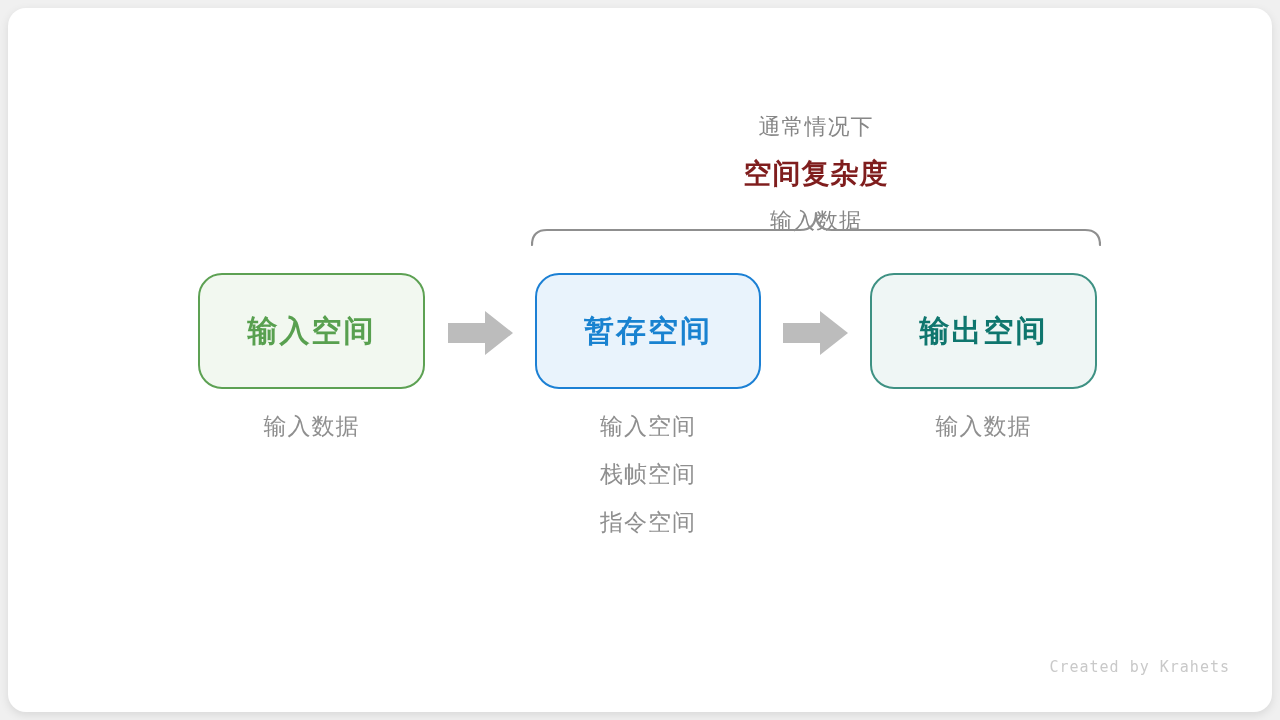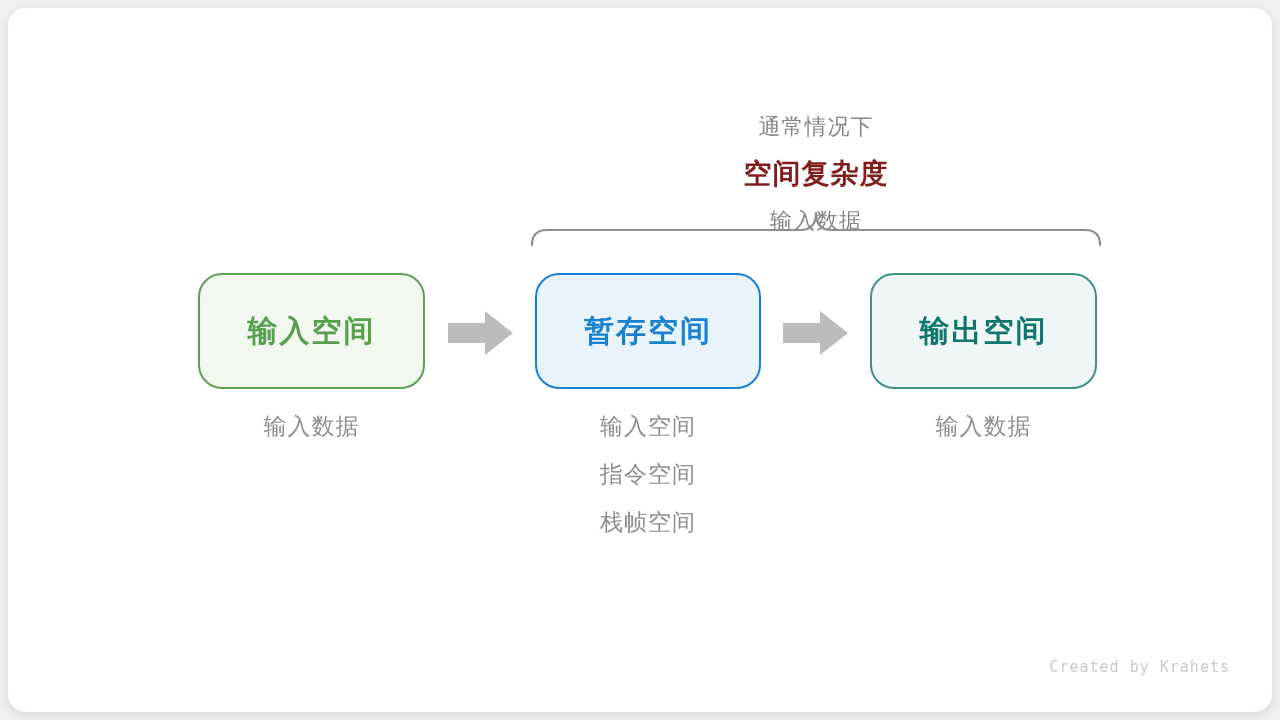--- a/index.html
+++ b/index.html
@@ -149,22 +149,22 @@
     <div class="box box-output">
       <span class="box-label">输出空间</span>
     </div>
 
     <div class="caption caption-input">
       <div>输入数据</div>
     </div>
 
     <div class="caption caption-temp">
       <div>输入空间</div>
+      <div>栈帧空间</div>
       <div>指令空间</div>
-      <div>栈帧空间</div>
     </div>
 
     <div class="caption caption-output">
       <div>输入数据</div>
     </div>
 
     <div class="credit">Created by Krahets</div>
 
   </div>
 </div>

